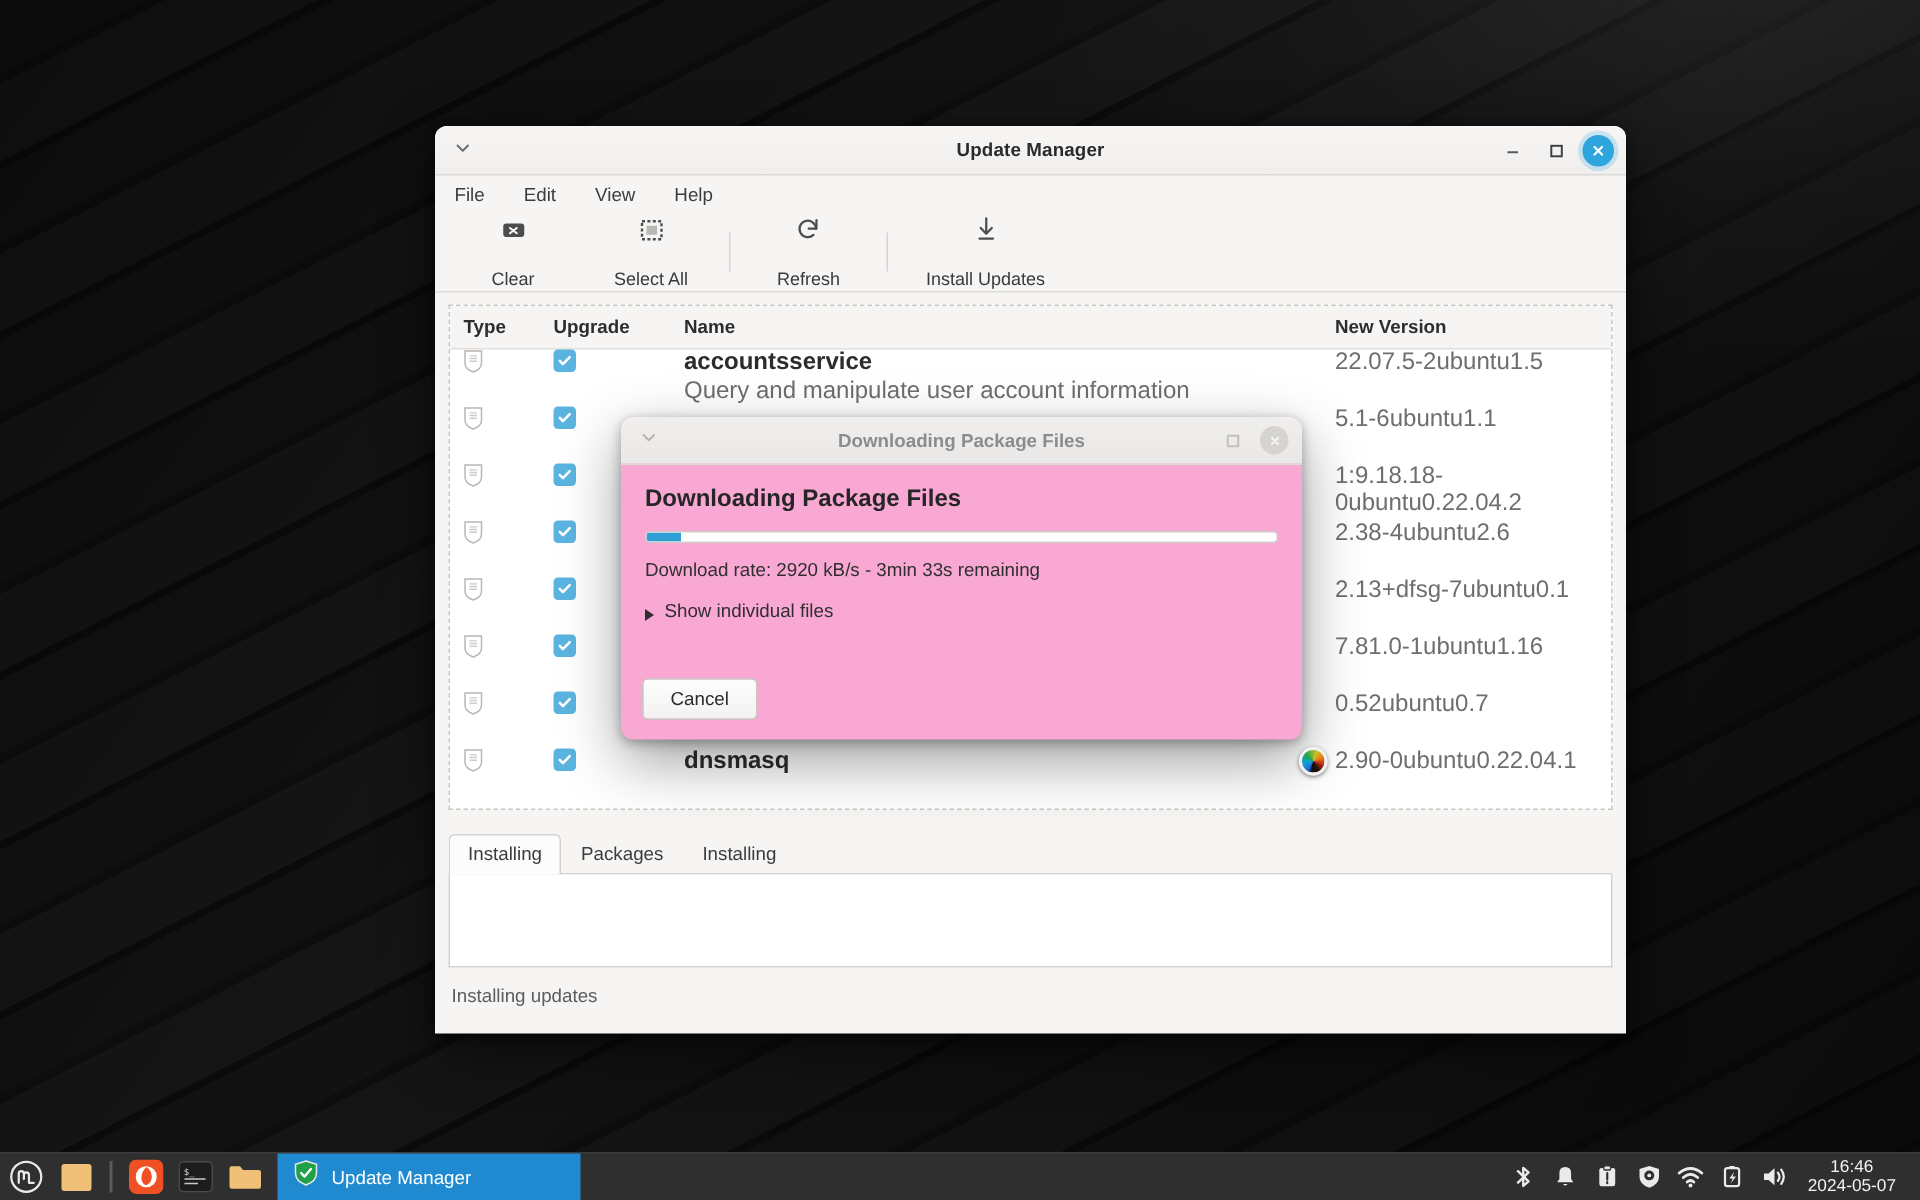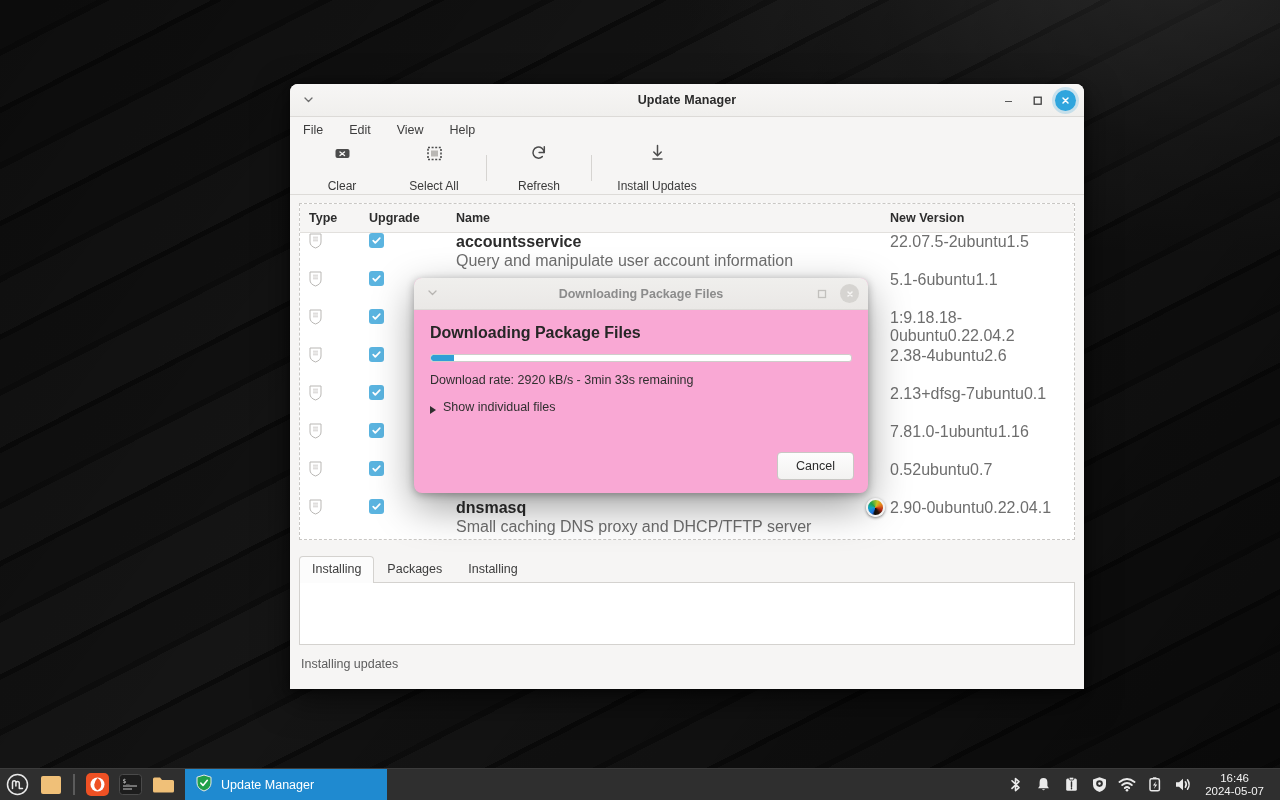--- a/index.html
+++ b/index.html
@@ -181,21 +181,21 @@
   .dlg-body { padding: 14px 16px 0 16px; flex: 1; position: relative; }
   .dlg-h { font-size: 16px; font-weight: bold; color: #262626; }
   .pbar {
     margin-top: 12px; height: 8px; background: #ffffff;
     border: 1px solid #cfcdca; border-radius: 3px; overflow: hidden;
   }
   .pbar .fill { height: 100%; background: #2f9fd6; border-radius: 2px 0 0 2px; }
   .dlg-rate { margin-top: 11px; font-size: 12.5px; color: #2f2f2f; }
   .dlg-expander { margin-top: 13px; font-size: 12.5px; color: #2f2f2f; display:flex; align-items:flex-end; gap:7px; }
   .tri { width:0; height:0; border-left: 6px solid #2f2f2f; border-top: 4px solid transparent; border-bottom: 4px solid transparent;}
-  .dlg-foot { padding: 0 14px 13px 14px; display: flex; justify-content: flex-end; }
+  .dlg-foot { padding: 0 14px 13px 14px; display: flex; justify-content: flex-start; }
   .btn {
     min-width: 72px; padding: 6px 18px; font-size: 12.5px; color: #2b2b2b;
     background: linear-gradient(#fdfdfd, #f3f2f1);
     border: 1px solid #c9c7c4; border-radius: 4px; text-align:center;
   }
 
   
   #cursor {
     position: absolute; left: 866px; top: 498px; width: 19px; height: 19px;
     border-radius: 50%; border: 2px solid #f2f2f2;
@@ -493,21 +493,20 @@
           <div class="cell col-upg">
             <span class="cb">
               <svg width="11" height="11" viewBox="0 0 11 11">
                 <path d="M2.2 5.6 L4.3 7.8 L8.8 3.1" fill="none" stroke="#ffffff" stroke-width="1.7" stroke-linecap="round" stroke-linejoin="round"></path>
               </svg>
             </span>
           </div>
           <div class="cell col-name">
             <div>
               <div class="pkg-name">dnsmasq</div>
-              <div class="pkg-desc">Small caching DNS proxy and DHCP/TFTP server</div>
             </div>
           </div>
           <div class="cell col-ver">
             <span class="ver">2.90-0ubuntu0.22.04.1</span>
           </div>
         </div>
       </div>
     <div class="grip">• • • • •</div>
   </div>
 

